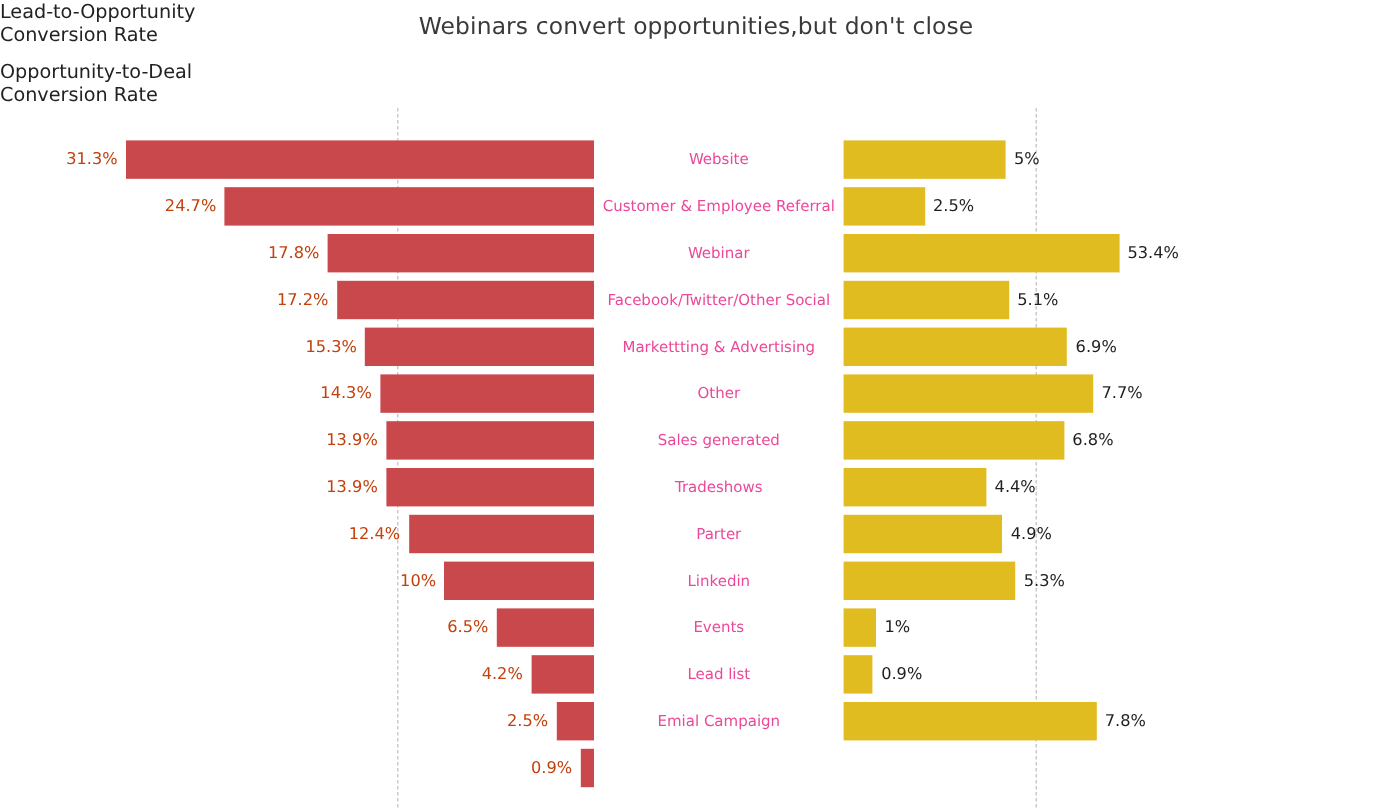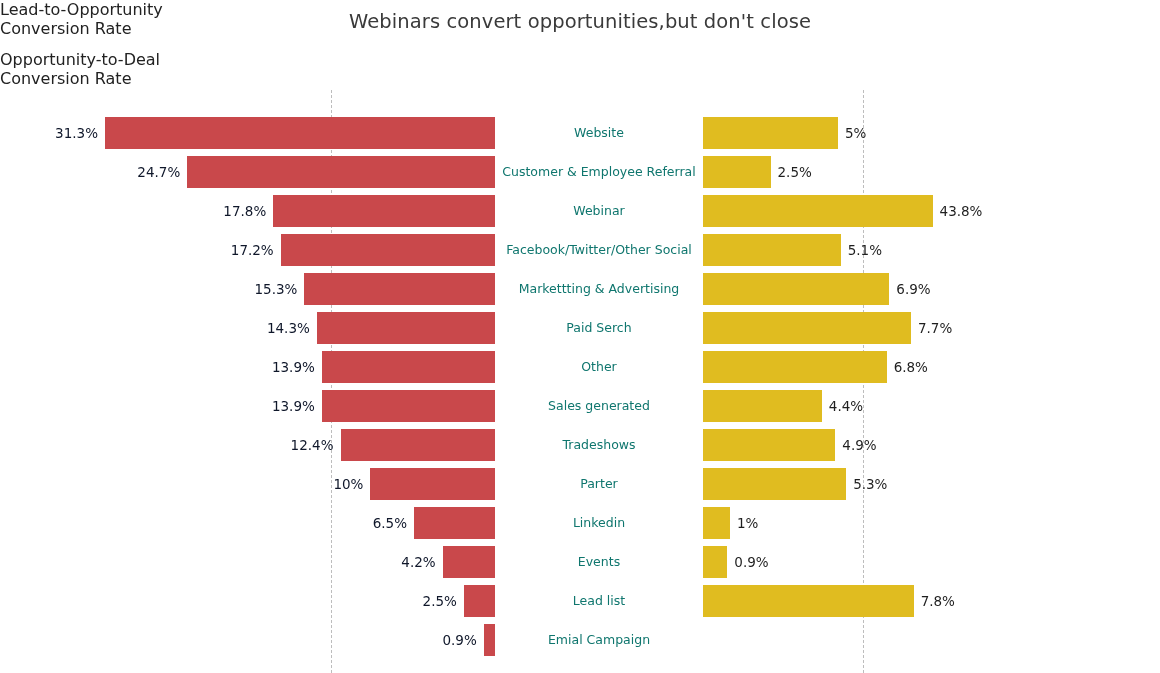--- a/index.html
+++ b/index.html
@@ -63,21 +63,21 @@
     justify-content: flex-end;
     height: 39px;
   }
   .bar-red {
     height: 32px;
     background: #c9484b;
     flex: 0 0 auto;
   }
   .val-left {
     font-size: 13.5px;
-    color: #0f172a;
+    color: #c2410c;
     margin-right: 7px;
     white-space: nowrap;
   }
 
   
   .row-right {
     display: flex;
     align-items: center;
     justify-content: flex-start;
     height: 39px;
@@ -97,21 +97,21 @@
   
   .row-center {
     height: 39px;
     display: flex;
     align-items: center;
     justify-content: center;
     overflow: hidden;
   }
   .cat-label {
     font-size: 12.5px;
-    color: #0f766e;
+    color: #ec4899;
     white-space: nowrap;
     text-align: center;
   }
 </style>
 </head>
 <body>
 
 <div id="chart-root">
 
   <div id="chart-title">Webinars convert opportunities,but don't close</div>
@@ -197,23 +197,20 @@
       <div class="row-center">
         <span class="cat-label">Webinar</span>
       </div>
       <div class="row-center">
         <span class="cat-label">Facebook/Twitter/Other Social</span>
       </div>
       <div class="row-center">
         <span class="cat-label">Markettting &amp; Advertising</span>
       </div>
       <div class="row-center">
-        <span class="cat-label">Paid Serch</span>
-      </div>
-      <div class="row-center">
         <span class="cat-label">Other</span>
       </div>
       <div class="row-center">
         <span class="cat-label">Sales generated</span>
       </div>
       <div class="row-center">
         <span class="cat-label">Tradeshows</span>
       </div>
       <div class="row-center">
         <span class="cat-label">Parter</span>
@@ -235,21 +232,21 @@
       <div class="row-right">
         <div class="bar-yellow" style="width: 135.034px; background: rgb(224, 188, 32);"></div>
         <span class="val-right">5%</span>
       </div>
       <div class="row-right">
         <div class="bar-yellow" style="width: 67.517px; background: rgb(224, 188, 32);"></div>
         <span class="val-right">2.5%</span>
       </div>
       <div class="row-right">
         <div class="bar-yellow" style="width: 229.558px; background: rgb(224, 188, 32);"></div>
-        <span class="val-right">43.8%</span>
+        <span class="val-right">53.4%</span>
       </div>
       <div class="row-right">
         <div class="bar-yellow" style="width: 137.735px; background: rgb(224, 188, 32);"></div>
         <span class="val-right">5.1%</span>
       </div>
       <div class="row-right">
         <div class="bar-yellow" style="width: 186.347px; background: rgb(224, 188, 32);"></div>
         <span class="val-right">6.9%</span>
       </div>
       <div class="row-right">

